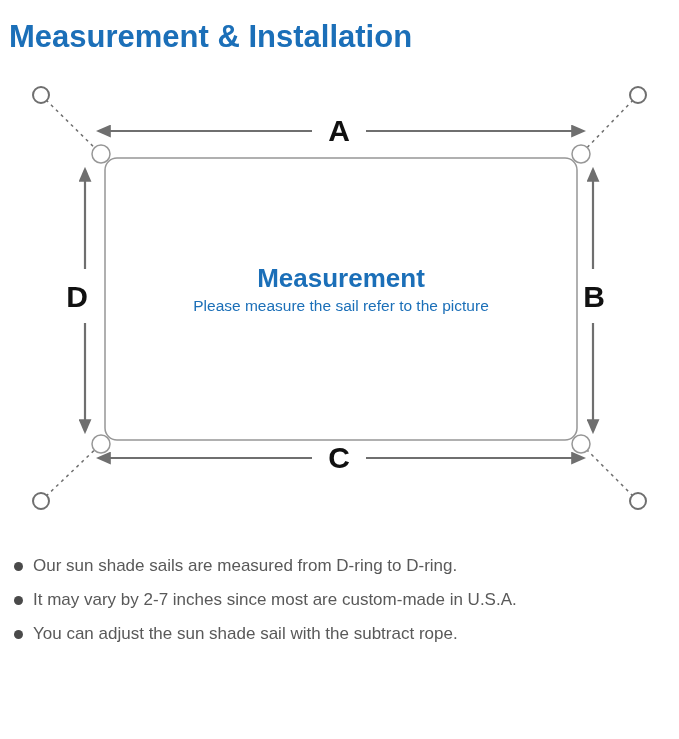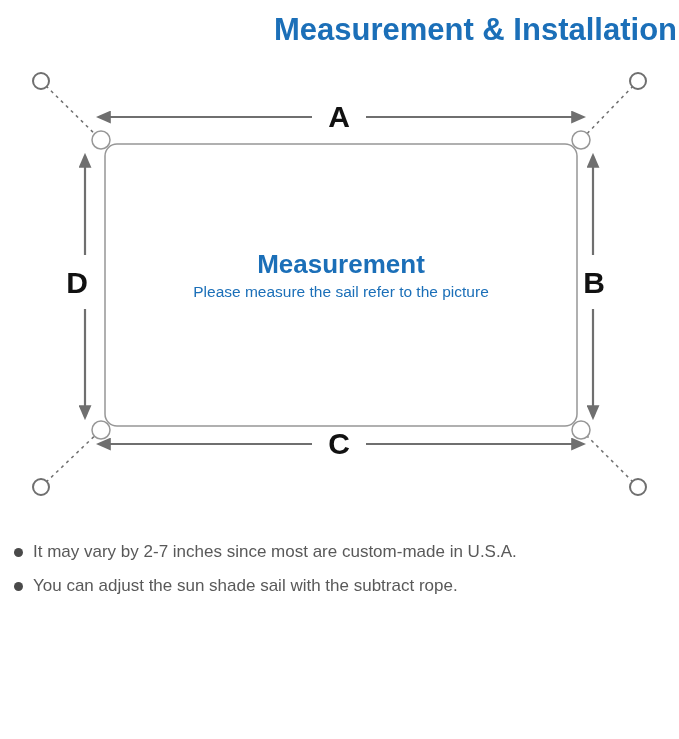--- a/index.html
+++ b/index.html
@@ -8,25 +8,25 @@
     background: #ffffff;
   }
   body {
     width: 679px;
     height: 739px;
     position: relative;
     overflow: hidden;
     font-family: "Liberation Sans", sans-serif;
   }
   .title {
-    margin: 2px;
+    margin: 9px;
     box-sizing: border-box;
     height: 55px;
     padding-top: 10px;
-    text-align: right;
+    text-align: left;
     font-size: 31px;
     font-weight: 700;
     color: var(--accent-blue, #1b6fb8);
   }
   svg.diagram { display: block; }
 
   .dash   { fill: none; stroke: var(--arrow-gray, #6f6f6f); stroke-width: 1.5; stroke-dasharray: 3 4; }
   .node   { fill: #ffffff; stroke: var(--arrow-gray, #6f6f6f); stroke-width: 2; }
   .ring   { fill: #ffffff; stroke: var(--line-gray, #979797); stroke-width: 1.5; }
   .sail   { fill: #ffffff; stroke: var(--line-gray, #979797); stroke-width: 1.5; }
@@ -117,19 +117,23 @@
   <line class="dim" x1="593" y1="250" x2="593" y2="358" marker-end="url(#arw)"></line>
   <text class="dimlabel" x="594" y="234">B</text>
 
   <text class="ctitle" x="341" y="214">Measurement</text>
   <text class="csub" x="341" y="238">Please measure the sail refer to the picture</text>
 </svg>
 
 <div class="notes">
   <div class="note">
     <span class="bullet"></span>
+    <span class="note-text">Our sun shade sails are measured from D-ring to D-ring.</span>
+  </div>
+  <div class="note">
+    <span class="bullet"></span>
     <span class="note-text">It may vary by 2-7 inches since most are custom-made in U.S.A.</span>
   </div>
   <div class="note">
     <span class="bullet"></span>
     <span class="note-text">You can adjust the sun shade sail with the subtract rope.</span>
   </div>
 </div>
 
 </body></html>

